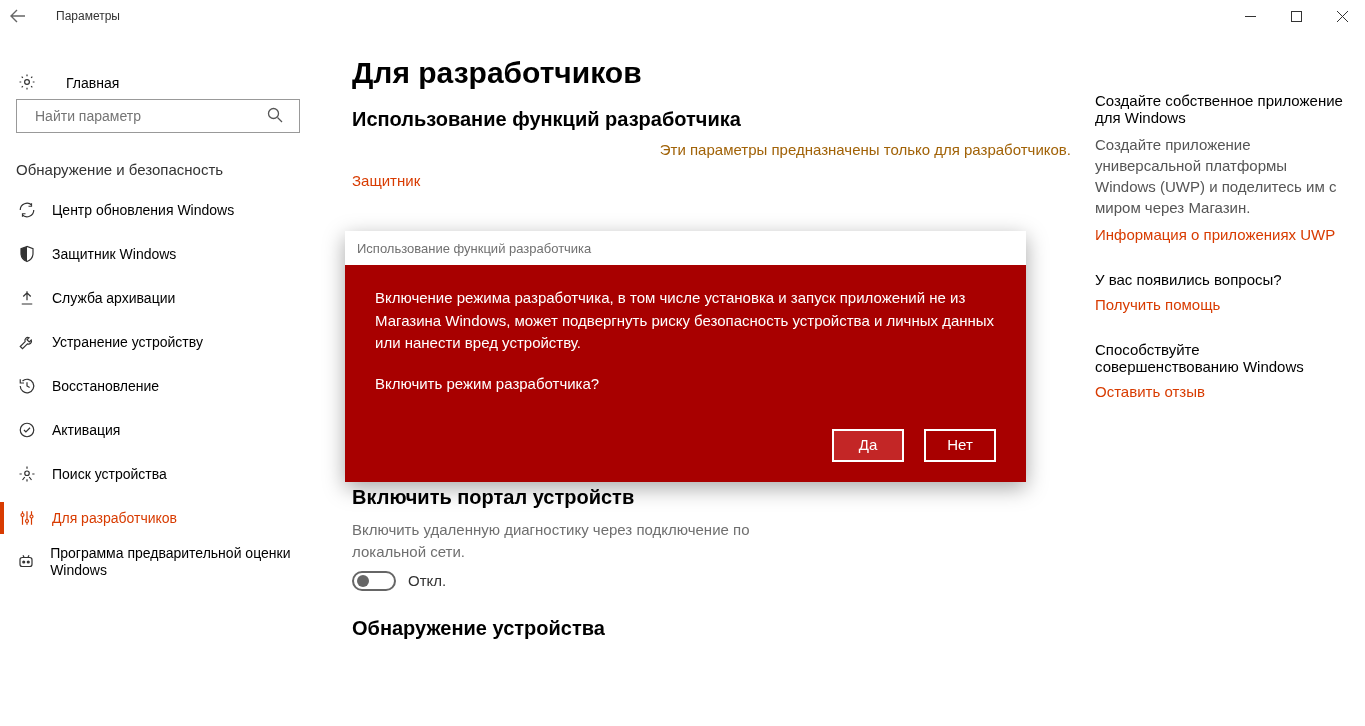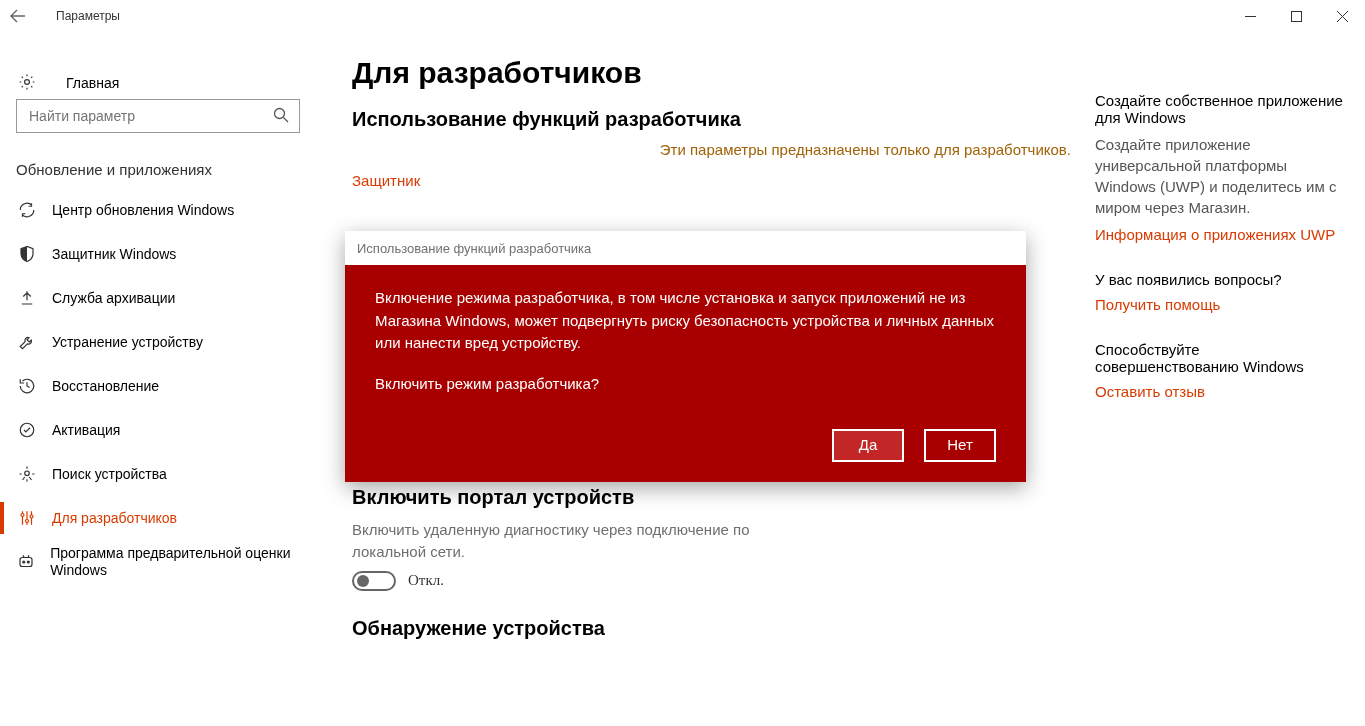--- a/index.html
+++ b/index.html
@@ -17,21 +17,21 @@
 
   
   .app { display:flex; height:calc(100% - 32px); }
 
   
   .sidebar { width:326px; padding:15px 0 0 16px; display:flex; flex-direction:column; }
   .home { display:flex; align-items:flex-end; gap:28px; height:44px; }
   .home-icon { width:22px; display:flex; justify-content:center; align-items:center; }
   .home .lbl { font-size:14px; }
 
-  .searchbox { margin:8px 26px 0 0; height:34px; border:1px solid #999; display:flex; align-items:center; padding:0 10px; }
+  .searchbox { margin:8px 26px 0 0; height:34px; border:1px solid #999; display:flex; align-items:center; padding:0 16px; }
   .searchbox input { flex:1; border:none; outline:none; font-size:14px; background:transparent; color:#333; }
   .searchbox .sicon { width:16px; color:#555; }
 
   .section-header { font-size:15px; color:#333; margin:28px 0 10px 0; }
 
   .nav-item { display:flex; align-items:center; height:44px; gap:14px; position:relative; margin-left:-16px; padding-left:16px; }
   .nav-item .nav-icon { width:22px; display:flex; justify-content:center; align-items:center; color:#333; }
   .nav-item .lbl { font-size:14px; }
   .nav-item.active { color:#d83b01; }
   .nav-item.active .nav-icon { color:#d83b01; }
@@ -42,21 +42,21 @@
   .main { flex:1; padding:14px 24px 0 26px; overflow:hidden; position:relative; }
   .page-title { font-size:30px; font-weight:600; margin:10px 0 18px; }
   .subhead { font-size:20px; font-weight:600; margin:16px 0 10px; }
   .body-text { font-size:15px; color:#a16207; margin:8px 0;text-align:right; }
   .link-text { color:#d83b01; font-size:15px; margin:6px 0 14px; cursor:pointer; display:inline-block; }
   .muted { color:#6f6f6f; font-size:15px; line-height:1.45; max-width:430px; margin:6px 0 8px; }
 
   .toggle { display:flex; align-items:center; gap:12px; margin:8px 0 26px; }
   .toggle .track { width:44px; height:20px; border-radius:10px; border:2px solid #666; position:relative; background:#fff; }
   .toggle .thumb { position:absolute; left:3px; top:2px; width:12px; height:12px; border-radius:50%; background:#666; }
-  .toggle .state { color:#333; font-size:15px;font-family:Liberation Serif, serif; }
+  .toggle .state { color:#333; font-size:15px; }
 
   .partial-text { color:#6f6f6f; font-size:15px; padding-left:28px; max-width:430px; }
 
   
   .aside { width:270px; padding:60px 20px 0 0; font-size:15px; }
   .aside .block { margin-bottom:28px; }
   .aside .block .title { margin-bottom:8px; font-size:15px; }
   .aside .block .desc { color:#555; font-size:15px; line-height:1.4; margin-bottom:8px; }
   .aside .block .alink { color:#d83b01; font-size:15px; cursor:pointer; }
 
@@ -119,21 +119,21 @@
     <div class="searchbox">
       <input placeholder="Найти параметр" style="">
       <span class="sicon">
         <svg width="16" height="16" viewBox="0 0 16 16" fill="none" stroke="#555" stroke-width="1.3">
             <circle cx="6.5" cy="6.5" r="5"></circle>
             <path d="M10.5 10.5 15 15"></path>
           </svg>
       </span>
     </div>
 
-    <div class="section-header">Обновление и приложениях</div>
+    <div class="section-header">Обнаружение и безопасность</div>
 
     <div class="nav-item">
       <span class="nav-icon">
           <svg width="18" height="18" viewBox="0 0 24 24" fill="none" stroke="currentColor" stroke-width="1.6">
             <path d="M3 12a9 9 0 0 1 15.5-6.2M21 12a9 9 0 0 1-15.5 6.2M18 3v4h-4M6 21v-4h4"></path>
           </svg>
         </span>
       <span class="lbl">Центр обновления Windows</span>
     </div>
     <div class="nav-item">

